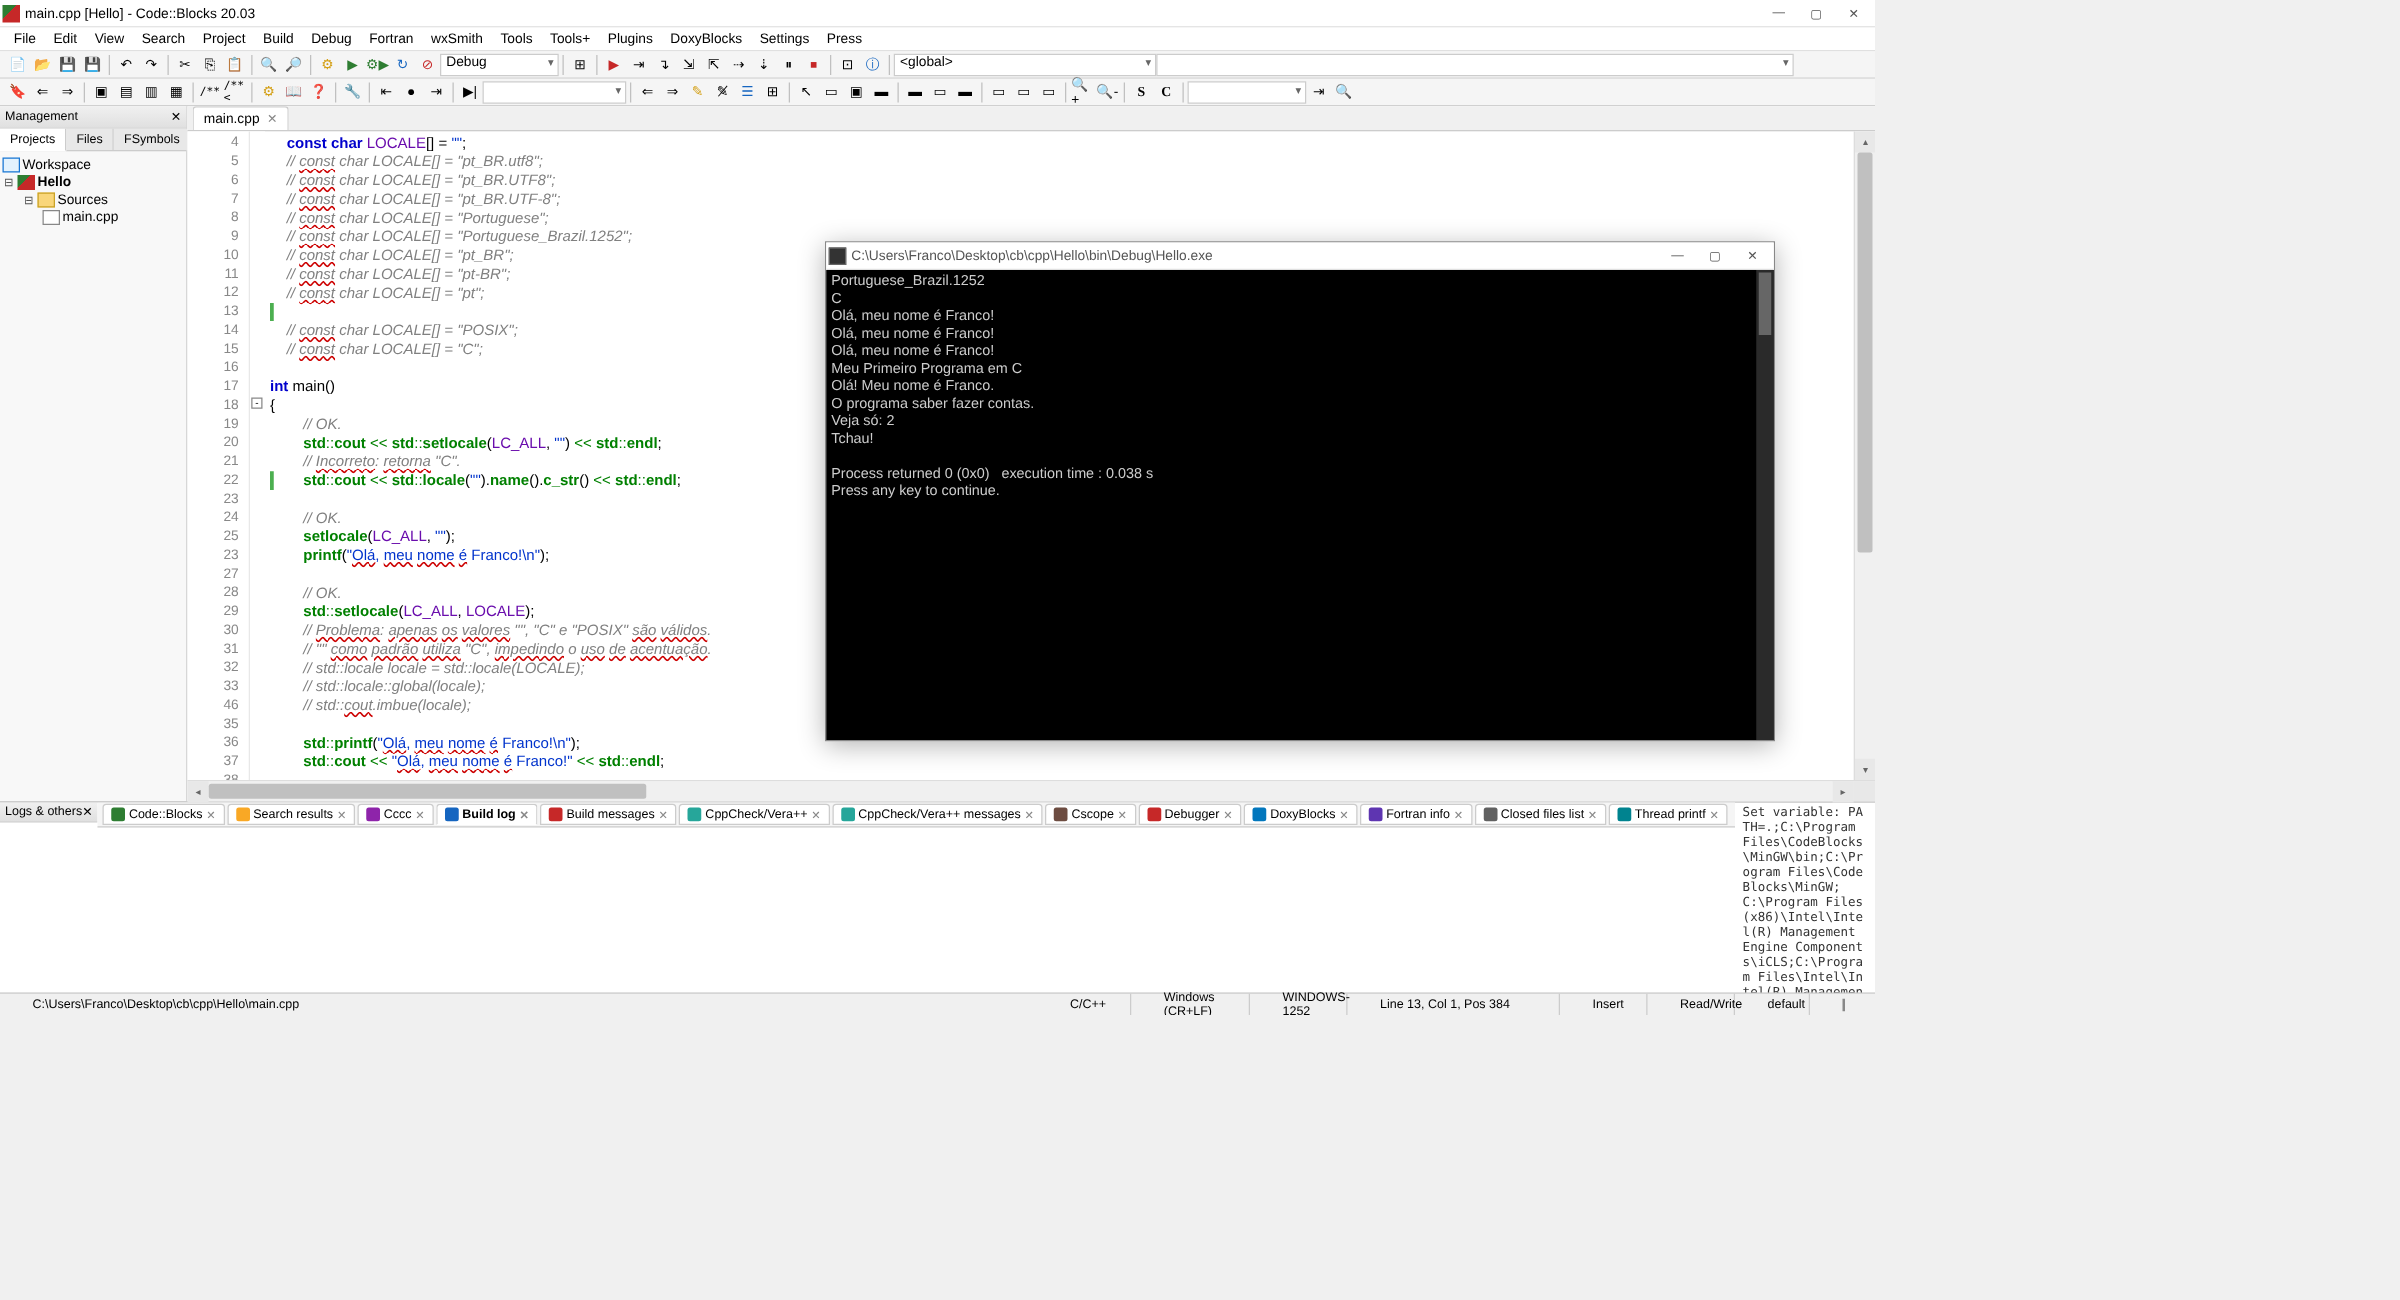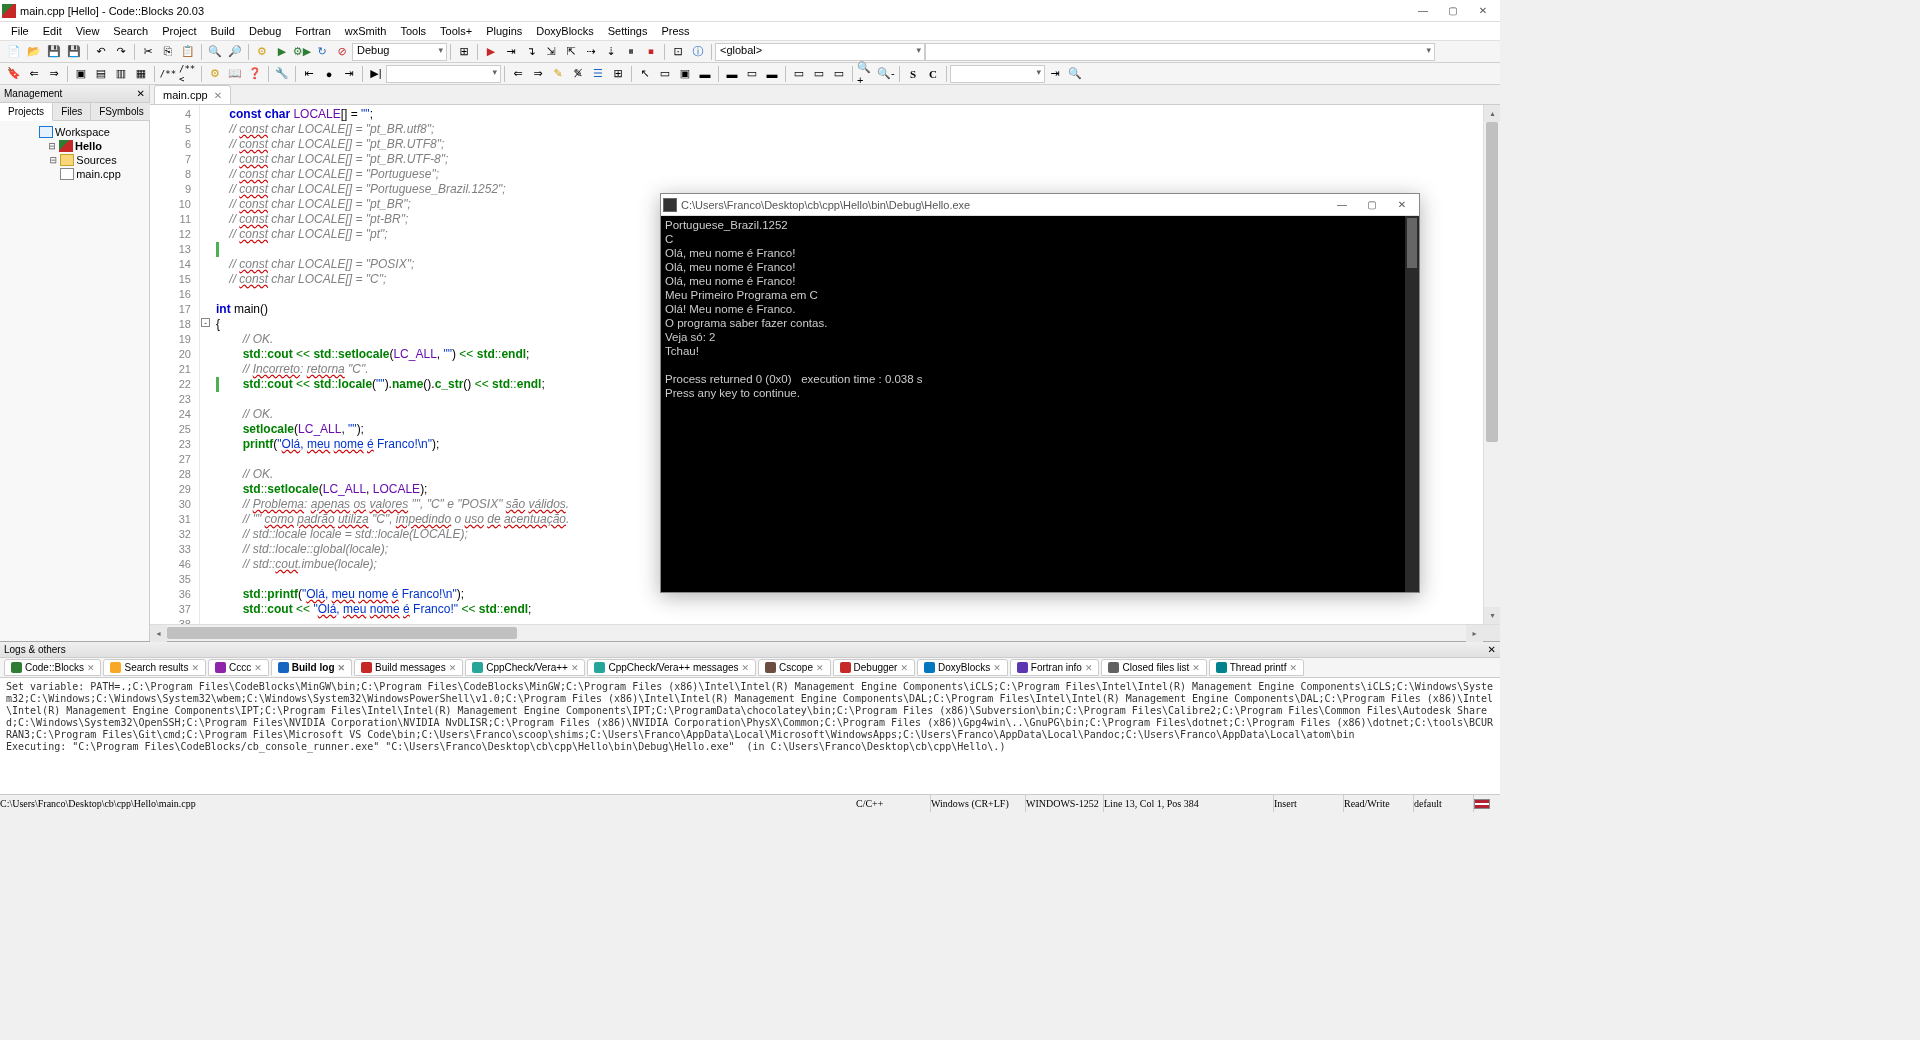--- a/index.html
+++ b/index.html
@@ -18,21 +18,21 @@
 .tb-combo { height: 18px; border: 1px solid #ccc; background: #fff; font-size: 11px; padding: 0 18px 0 4px; position: relative; }
 .tb-combo::after { content: "▾"; position: absolute; right: 3px; top: 1px; font-size: 9px; color: #666; }
 .main-area { display: flex; height: calc(100% - 22px - 19px - 44px - 153px - 18px); }
 .management { width: 150px; background: #f8f8f8; border-right: 1px solid #ccc; display: flex; flex-direction: column; }
 .mgmt-header { height: 18px; background: linear-gradient(#f0f0f0,#e0e0e0); border-bottom: 1px solid #ccc; display: flex; align-items: center; justify-content: space-between; padding: 0 4px; font-size: 10px; }
 .mgmt-close { font-size: 10px; }
 .mgmt-tabs { display: flex; border-bottom: 1px solid #ccc; background: #f0f0f0; }
 .mgmt-tab { padding: 3px 8px; font-size: 10px; border-right: 1px solid #ccc; background: #e8e8e8; }
 .mgmt-tab.active { background: #fff; border-bottom: 1px solid #fff; margin-bottom: -1px; }
 .tree { padding: 4px 2px; font-size: 11px; }
-.tree-node { display: flex; align-items: center; gap: 2px; padding: 1px 0; white-space: nowrap; justify-content: center; }
+.tree-node { display: flex; align-items: center; gap: 2px; padding: 1px 0; white-space: nowrap; }
 .tree-indent { width: 14px; display: inline-block; }
 .tree-icon { width: 14px; height: 12px; display: inline-block; }
 .icon-folder { background: #f9d67a; border: 1px solid #c9a227; }
 .icon-cb { background: linear-gradient(135deg,#2e7d32 40%,#c62828 40%); }
 .icon-cpp { background: #fff; border: 1px solid #888; }
 .tree-expand { width: 10px; text-align: center; font-size: 9px; color: #555; }
 .editor-area { flex: 1; display: flex; flex-direction: column; background: #fff; position: relative; }
 .editor-tabs { height: 20px; background: #f0f0f0; border-bottom: 1px solid #ccc; display: flex; align-items: flex-end; padding-left: 4px; }
 .editor-tab { padding: 3px 8px; font-size: 11px; background: #fff; border: 1px solid #ccc; border-bottom: none; display: flex; align-items: center; gap: 6px; border-radius: 3px 3px 0 0; }
 .etab-close { font-size: 10px; color: #888; }
@@ -60,31 +60,31 @@
 .sb-thumb-h { position: absolute; top: 2px; bottom: 2px; background: #c0c0c0; border-radius: 2px; }
 
 .console-win { position: absolute; left: 510px; top: 108px; width: 760px; height: 400px; background: #fff; border: 1px solid #888; box-shadow: 0 4px 20px rgba(0,0,0,.3); display: flex; flex-direction: column; z-index: 100; }
 .console-title { height: 22px; background: #fff; display: flex; align-items: center; justify-content: space-between; padding: 0 2px; border-bottom: 1px solid #e0e0e0; font-size: 11px; color: #555; }
 .console-tl { display: flex; align-items: center; gap: 4px; }
 .term-icon { width: 14px; height: 14px; background: #333; border: 1px solid #666; }
 .console-body { flex: 1; background: #000; color: #ccc; font-family: Consolas, monospace; font-size: 11.5px; line-height: 14px; padding: 2px 4px; white-space: pre; overflow: hidden; position: relative; }
 .console-body .sbv { position: absolute; right: 0; top: 0; bottom: 0; width: 14px; background: #2a2a2a; }
 .console-body .sbv-thumb { position: absolute; left: 2px; right: 2px; top: 2px; height: 50px; background: #666; }
 
-.logs-area { height: 153px; border-top: 1px solid #aaa; display: flex; flex-direction: column; background: #fff; }
+.logs-area { height: 153px; border-top: 1px solid #aaa; display: flex; background: #fff; }
 .logs-header { height: 16px; background: linear-gradient(#f0f0f0,#e0e0e0); border-bottom: 1px solid #ccc; display: flex; align-items: center; justify-content: space-between; padding: 0 4px; font-size: 10px; }
 .logs-tabs { height: 20px; background: #f5f5f5; border-bottom: 1px solid #ccc; display: flex; align-items: center; padding: 0 4px; gap: 0; }
 .log-tab { padding: 2px 6px; font-size: 10px; display: flex; align-items: center; gap: 3px; background: #fff; border: 1px solid #ccc; border-radius: 3px 3px 0 0; margin-right: 2px; }
 .log-tab.active { background: #fff; font-weight: bold; border-bottom-color: #fff; }
 .ltab-icon { width: 11px; height: 11px; border-radius: 2px; }
 .ltab-close { font-size: 9px; color: #888; }
 .log-content { flex: 1; font-family: Consolas, monospace; font-size: 10px; line-height: 12px; padding: 3px 6px; color: #333; overflow: hidden; white-space: pre-wrap; word-break: break-all; }
 
 .statusbar { height: 18px; background: #f0f0f0; border-top: 1px solid #ccc; display: flex; align-items: center; font-size: 10px; }
-.sb-cell { padding: 0 0; border-right: 1px solid #ccc; height: 100%; display: flex; align-items: center; font-family: Liberation Serif, serif; }
+.sb-cell { padding: 0 26px; border-right: 1px solid #ccc; height: 100%; display: flex; align-items: center; }
 .sb-cell.path { flex: 1; border-right: none; }
 .flag { width: 16px; height: 10px; background: linear-gradient(#b22234 33%,#fff 33%,#fff 66%,#b22234 66%); border: 0.5px solid #888; }
 </style>
 </head>
 <body>
 
 <div class="titlebar">
   <div class="titlebar-left">
     <span class="cb-icon"></span>
     <span class="title-text">main.cpp [Hello] - Code::Blocks 20.03</span>

